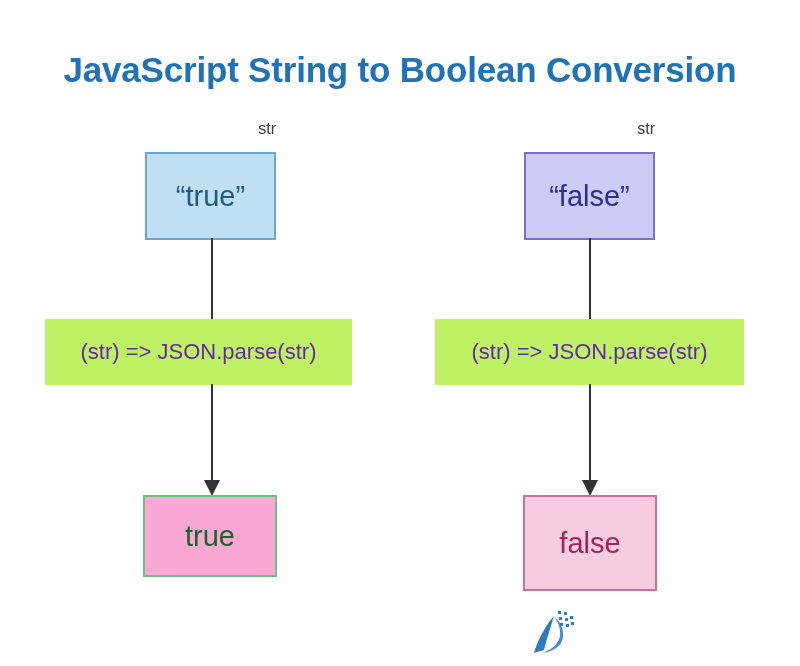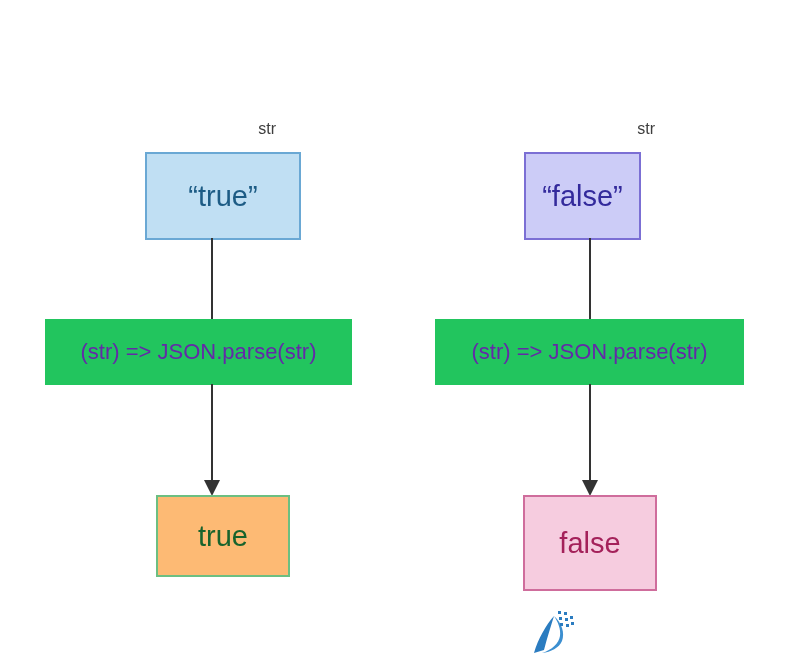--- a/index.html
+++ b/index.html
@@ -64,31 +64,30 @@
     color: #1d5c85;
     font-size: 29px;
   }
   .node-str-false {
     background: #ccccf7;
     border: 2px solid #7b6fd4;
     color: #332a9c;
     font-size: 29px;
   }
   .node-fn {
-    background: #22c55e;
+    background: #bef264;
     border: none;
     color: #6429a8;
     font-size: 22px;
   }
   .node-bool-true {
-    background: #fdba74;
+    background: #f9a8d4;
     border: 2px solid #6cbf81;
     color: #18632c;
     font-size: 29px;
-    margin-left: 13px;
   }
   .node-bool-false {
     background: #f6ccdf;
     border: 2px solid #cf6d9c;
     color: #a4215a;
     font-size: 29px;
   }
 
   
   .conn {
@@ -119,24 +118,25 @@
     letter-spacing: -0.4px;
     margin-left: 4px;
     white-space: nowrap;
   }
 </style>
 </head>
 <body>
 
 <div id="canvas">
 
+  <div class="title">JavaScript String to Boolean Conversion</div>
 
   <div class="var-label" style="left:145px; top:120px; width:131px;">str</div>
 
-  <div class="node node-str-true" style="left:145px; top:152px; width:156px; height:88px;">
+  <div class="node node-str-true" style="left:145px; top:152px; width:131px; height:88px;">
     <span>“true”</span>
   </div>
 
   <svg class="conn" style="left:200px; top:238px; width:24px; height:84px;" width="24" height="84" viewBox="0 0 24 84">
     <line x1="12" y1="0" x2="12" y2="84" stroke="#333333" stroke-width="2"></line>
   </svg>
 
   <div class="node node-fn" style="left:45px; top:319px; width:307px; height:66px;">
     <span>(str) =&gt; JSON.parse(str)</span>
   </div>
@@ -145,21 +145,21 @@
     <line x1="12" y1="0" x2="12" y2="100" stroke="#333333" stroke-width="2"></line>
     <polygon points="4,96 20,96 12,112" fill="#333333"></polygon>
   </svg>
 
   <div class="node node-bool-true" style="left:143px; top:495px; width:134px; height:82px;">
     <span>true</span>
   </div>
 
   <div class="var-label" style="left:524px; top:120px; width:131px;">str</div>
 
-  <div class="node node-str-false" style="left:524px; top:152px; width:117px; height:88px;">
+  <div class="node node-str-false" style="left:524px; top:152px; width:131px; height:88px;">
     <span>“false”</span>
   </div>
 
   <svg class="conn" style="left:578px; top:238px; width:24px; height:84px;" width="24" height="84" viewBox="0 0 24 84">
     <line x1="12" y1="0" x2="12" y2="84" stroke="#333333" stroke-width="2"></line>
   </svg>
 
   <div class="node node-fn" style="left:435px; top:319px; width:309px; height:66px;">
     <span>(str) =&gt; JSON.parse(str)</span>
   </div>

